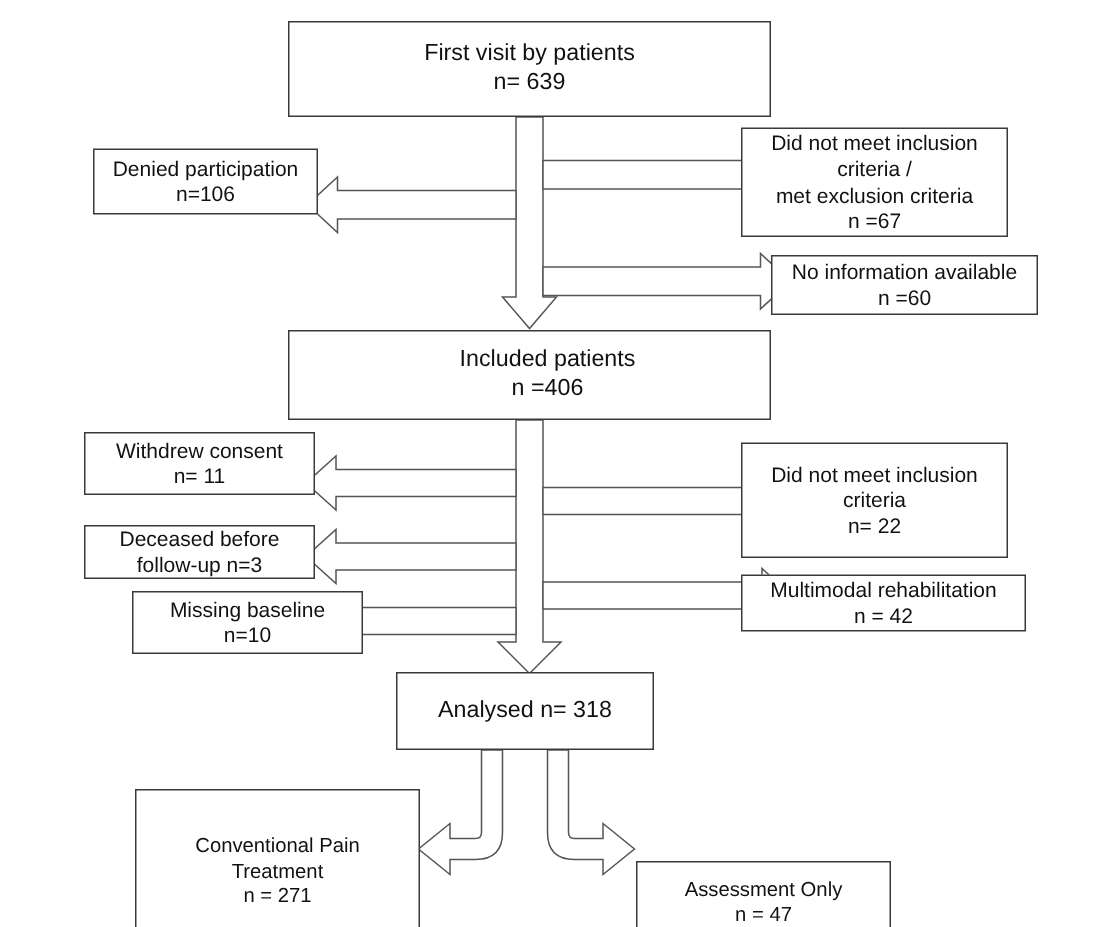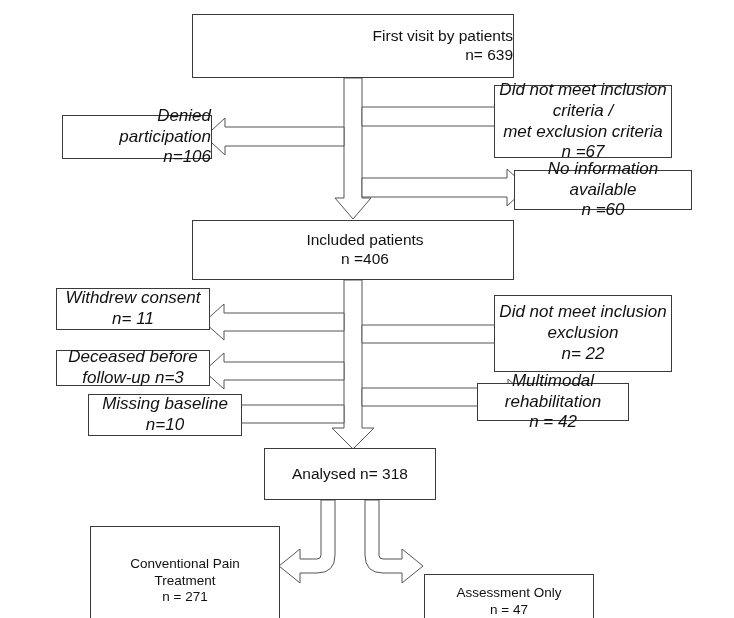--- a/index.html
+++ b/index.html
@@ -37,33 +37,33 @@
     color: #111111;
     line-height: 1.22;
     z-index: 3;
   }
   .node .ln {
     display: block;
     width: 100%;
   }
   .n-big { font-size: 15.5px; }
   .n-med { font-size: 13.5px; }
-  .n-sm  { font-size: 17px; font-style: italic; }
+  .n-sm  { font-size: 14px; }
 
   
-  #node-first-visit   { left:192px; top:14px;  width:322px; height:64px;text-align:right; }
-  #node-denied        { left:62px;  top:115px; width:150px; height:44px;text-align:right; }
+  #node-first-visit   { left:192px; top:14px;  width:322px; height:64px; }
+  #node-denied        { left:62px;  top:99px; width:150px; height:44px; }
   #node-not-meet-1    { left:494px; top:85px;  width:178px; height:73px; }
   #node-no-info       { left:494px; top:170px; width:178px; height:40px;margin-left:20px; }
   #node-included      { left:192px; top:220px; width:322px; height:60px;padding-left:24px; }
   #node-withdrew      { left:56px;  top:288px; width:154px; height:42px; }
   #node-deceased      { left:56px;  top:350px; width:154px; height:36px; }
   #node-missing       { left:56px;  top:394px; width:154px; height:42px;margin-left:32px; }
   #node-not-meet-2    { left:494px; top:295px; width:178px; height:77px; }
-  #node-multimodal    { left:477px; top:383px; width:152px; height:38px; }
+  #node-multimodal    { left:494px; top:383px; width:190px; height:38px; }
   #node-analysed      { left:264px; top:448px; width:172px; height:52px; }
   #node-conventional  { left:90px;  top:526px; width:190px; height:110px; }
   #node-assessment    { left:424px; top:574px; width:170px; height:55px; }
 </style>
 </head>
 <body>
 
 <div id="flow-root">
 
   <svg id="flow-svg" viewBox="0 0 734 618" xmlns="http://www.w3.org/2000/svg">
@@ -152,21 +152,21 @@
     <span class="ln">follow-up n=3</span>
   </div>
 
   <div class="node n-sm" id="node-missing">
     <span class="ln">Missing baseline</span>
     <span class="ln">n=10</span>
   </div>
 
   <div class="node n-sm" id="node-not-meet-2">
     <span class="ln">Did not meet inclusion</span>
-    <span class="ln">exclusion</span>
+    <span class="ln">criteria</span>
     <span class="ln">n= 22</span>
   </div>
 
   <div class="node n-sm" id="node-multimodal">
     <span class="ln">Multimodal rehabilitation</span>
     <span class="ln">n = 42</span>
   </div>
 
   <div class="node n-big" id="node-analysed">
     <span class="ln">Analysed n= 318</span>

